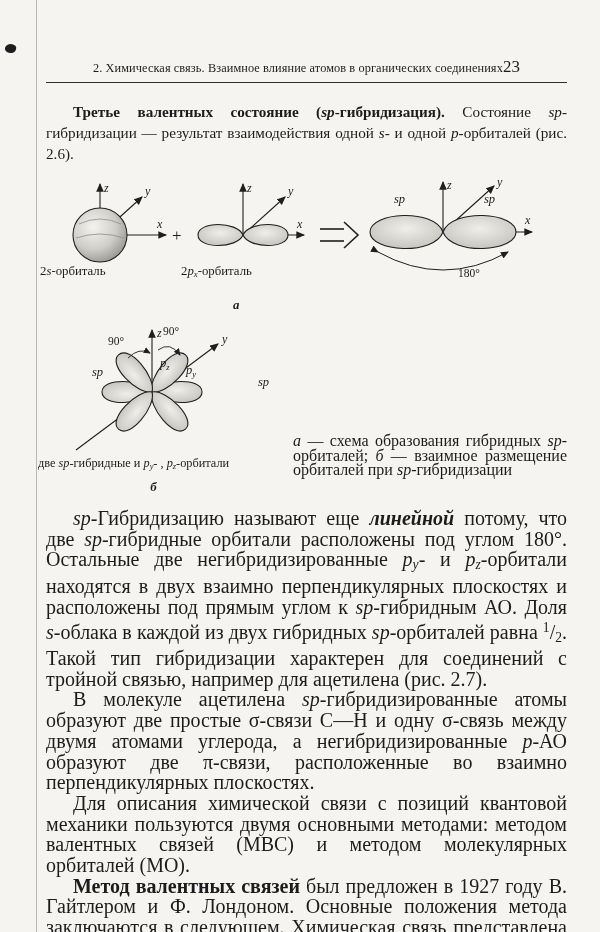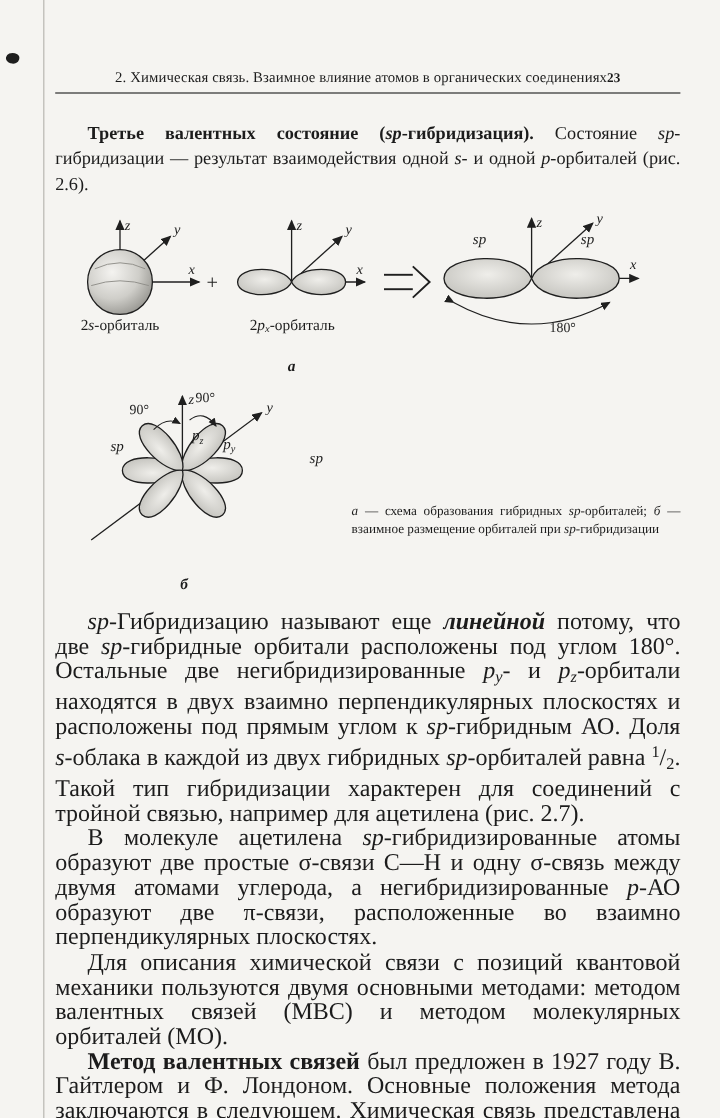--- a/index.html
+++ b/index.html
@@ -2,34 +2,34 @@
 <html><head>
 <meta charset="utf-8">
 <style>
   *{margin:0;padding:0;box-sizing:border-box}
   html,body{width:600px;height:932px}
   body{background:#f5f4f1;font-family:"Liberation Serif",serif;color:#1c1c1c;position:relative;overflow:hidden}
   .page{position:absolute;inset:0}
   .scan-line{position:absolute;left:36px;top:0;width:1px;height:100%;background:#b9b7b1}
   .scan-blob{position:absolute;left:5px;top:44px;width:11px;height:9px;background:#1e1e1e;border-radius:60% 40% 55% 45%;transform:rotate(15deg)}
   .header{position:absolute;left:46px;top:57px;width:521px;display:flex;justify-content:center;align-items:baseline;border-bottom:1.3px solid #2e2e2e;padding-bottom:5px;font-size:12.3px;letter-spacing:.1px}
-  .header .pn{font-weight:700;font-size:11px}
+  .header .pn{font-weight:400;font-size:17px}
   .p1{position:absolute;left:46px;top:102px;width:521px;font-size:15.2px;line-height:20.8px;text-align:justify;text-indent:27px}
   .fig1wrap{position:absolute;left:46px;top:172px;width:521px;height:142px}
   .fig2wrap{position:absolute;left:46px;top:318px;width:250px;height:190px}
-  .figlabel{position:absolute;font-size:12.8px;text-align:center;white-space:nowrap}
+  .figlabel{position:absolute;font-size:12.8px;white-space:nowrap}
   .l2s{left:-6px;top:92px;width:120px}
   .l2px{left:135px;top:92px;width:125px}
   .ltwosp{left:310px;top:112px;width:180px;font-size:12.3px}
   .suba{left:187px;top:126px;width:20px;font-style:italic;font-weight:700}
   .lmixed{left:-8px;top:138px;width:235px;font-size:12.3px}
   .subb{left:0px;top:162px;width:215px;font-style:italic;font-weight:700;text-align:center;position:absolute;font-size:12.8px}
   .caption{position:absolute;left:293px;top:412px;width:274px}
   .cap-title{font-size:14.2px;line-height:19px}
-  .cap-note{margin-top:7px;font-size:11px;line-height:14.6px;text-align:justify}
+  .cap-note{margin-top:22px;font-size:16px;line-height:14.6px;text-align:justify}
   .bodyflow{position:absolute;left:46px;top:508px;width:521px}
   .bodyflow p{font-size:20px;line-height:20.7px;text-align:justify;text-indent:27px}
   svg text{font-family:"Liberation Serif",serif;fill:#1c1c1c;stroke:none}
   .axl{font-style:italic;font-size:12px}
   .spl{font-style:italic;font-size:12.5px}
   .deg{font-size:11.5px}
   .plus{font-size:17px}
   .subt{font-size:8.5px}
   .seg-b{font-weight:700}
   .seg-i{font-style:italic}
@@ -147,20 +147,21 @@
       </g>
       <text x="111" y="19" class="axl">z</text>
       <text x="176" y="25" class="axl">y</text>
       <text x="62" y="27" class="deg">90°</text>
       <text x="117" y="17" class="deg">90°</text>
       <text x="46" y="58" class="spl">sp</text>
       <text x="212" y="68" class="spl">sp</text>
       <text x="114" y="49" class="spl"><tspan>p</tspan><tspan class="subt" dy="3">z</tspan></text>
       <text x="140" y="56" class="spl"><tspan>p</tspan><tspan class="subt" dy="3">y</tspan></text>
     </svg>
+    <div class="figlabel lmixed"><span>две </span><span class="seg-i">sp</span><span>-гибридные и </span><span class="seg-i">p</span><span class="seg-i seg-sub">y</span><span>- , </span><span class="seg-i">p</span><span class="seg-i seg-sub">z</span><span>-орбитали</span></div>
     <div class="subb">б</div>
   </div>
 
   <div class="caption">
     <div class="cap-note"><span class="seg-i">а</span><span> — схема образования гибридных </span><span class="seg-i">sp</span><span>-орбиталей; </span><span class="seg-i">б</span><span> — взаимное размещение орбиталей при </span><span class="seg-i">sp</span><span>-гибридизации</span></div>
   </div>
 
   <div class="bodyflow">
     <p><span class="seg-i">sp</span><span>-Гибридизацию называют еще </span><span class="seg-b seg-i">линейной</span><span> потому, что две </span><span class="seg-i">sp</span><span>-гибридные орбитали расположены под углом 180°. Остальные две негибридизированные </span><span class="seg-i">p</span><span class="seg-i seg-sub">y</span><span>- и </span><span class="seg-i">p</span><span class="seg-i seg-sub">z</span><span>-орбитали находятся в двух взаимно перпендикулярных плоскостях и расположены под прямым углом к </span><span class="seg-i">sp</span><span>-гибридным АО. Доля </span><span class="seg-i">s</span><span>-облака в каждой из двух гибридных </span><span class="seg-i">sp</span><span>-орбиталей равна </span><span class="seg-sup">1</span><span>/</span><span class="seg-sub">2</span><span>. Такой тип гибридизации характерен для соединений с тройной связью, например для ацетилена (рис. 2.7).</span></p>
     <p><span>В молекуле ацетилена </span><span class="seg-i">sp</span><span>-гибридизированные атомы образуют две простые σ-связи С—Н и одну σ-связь между двумя атомами углерода, а негибридизированные </span><span class="seg-i">p</span><span>-АО образуют две π-связи, расположенные во взаимно перпендикулярных плоскостях.</span></p>

